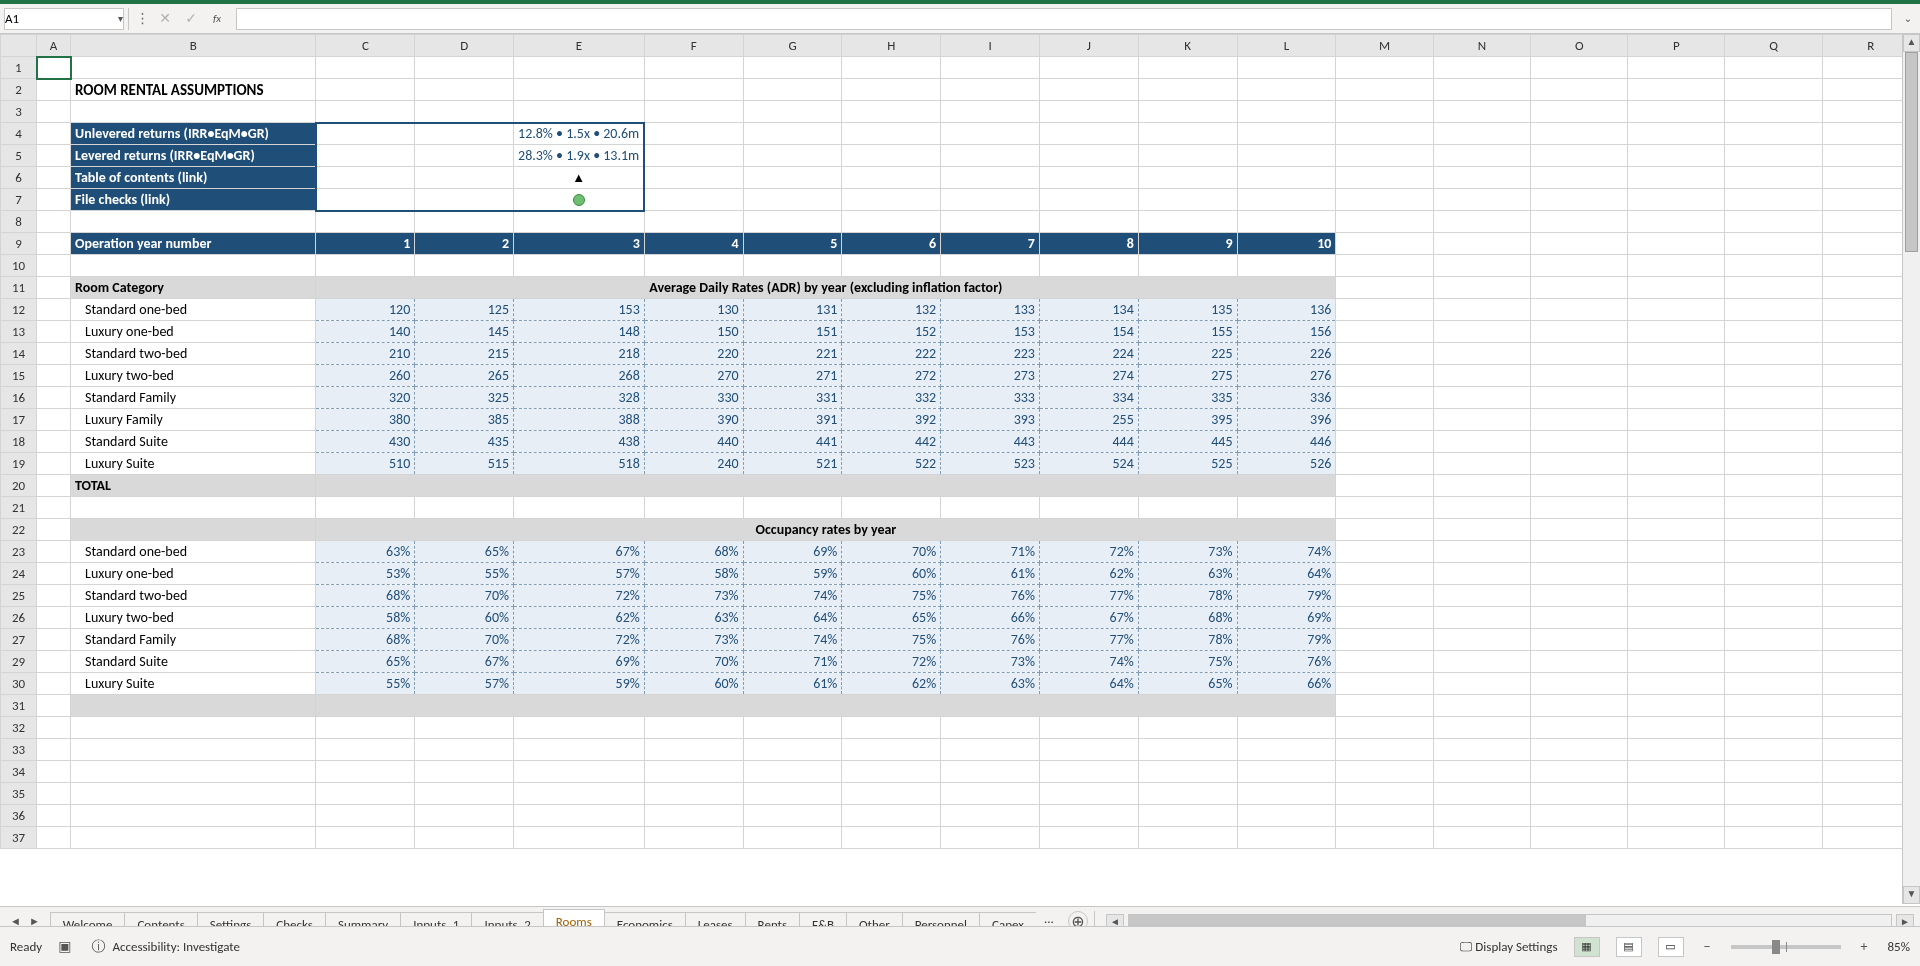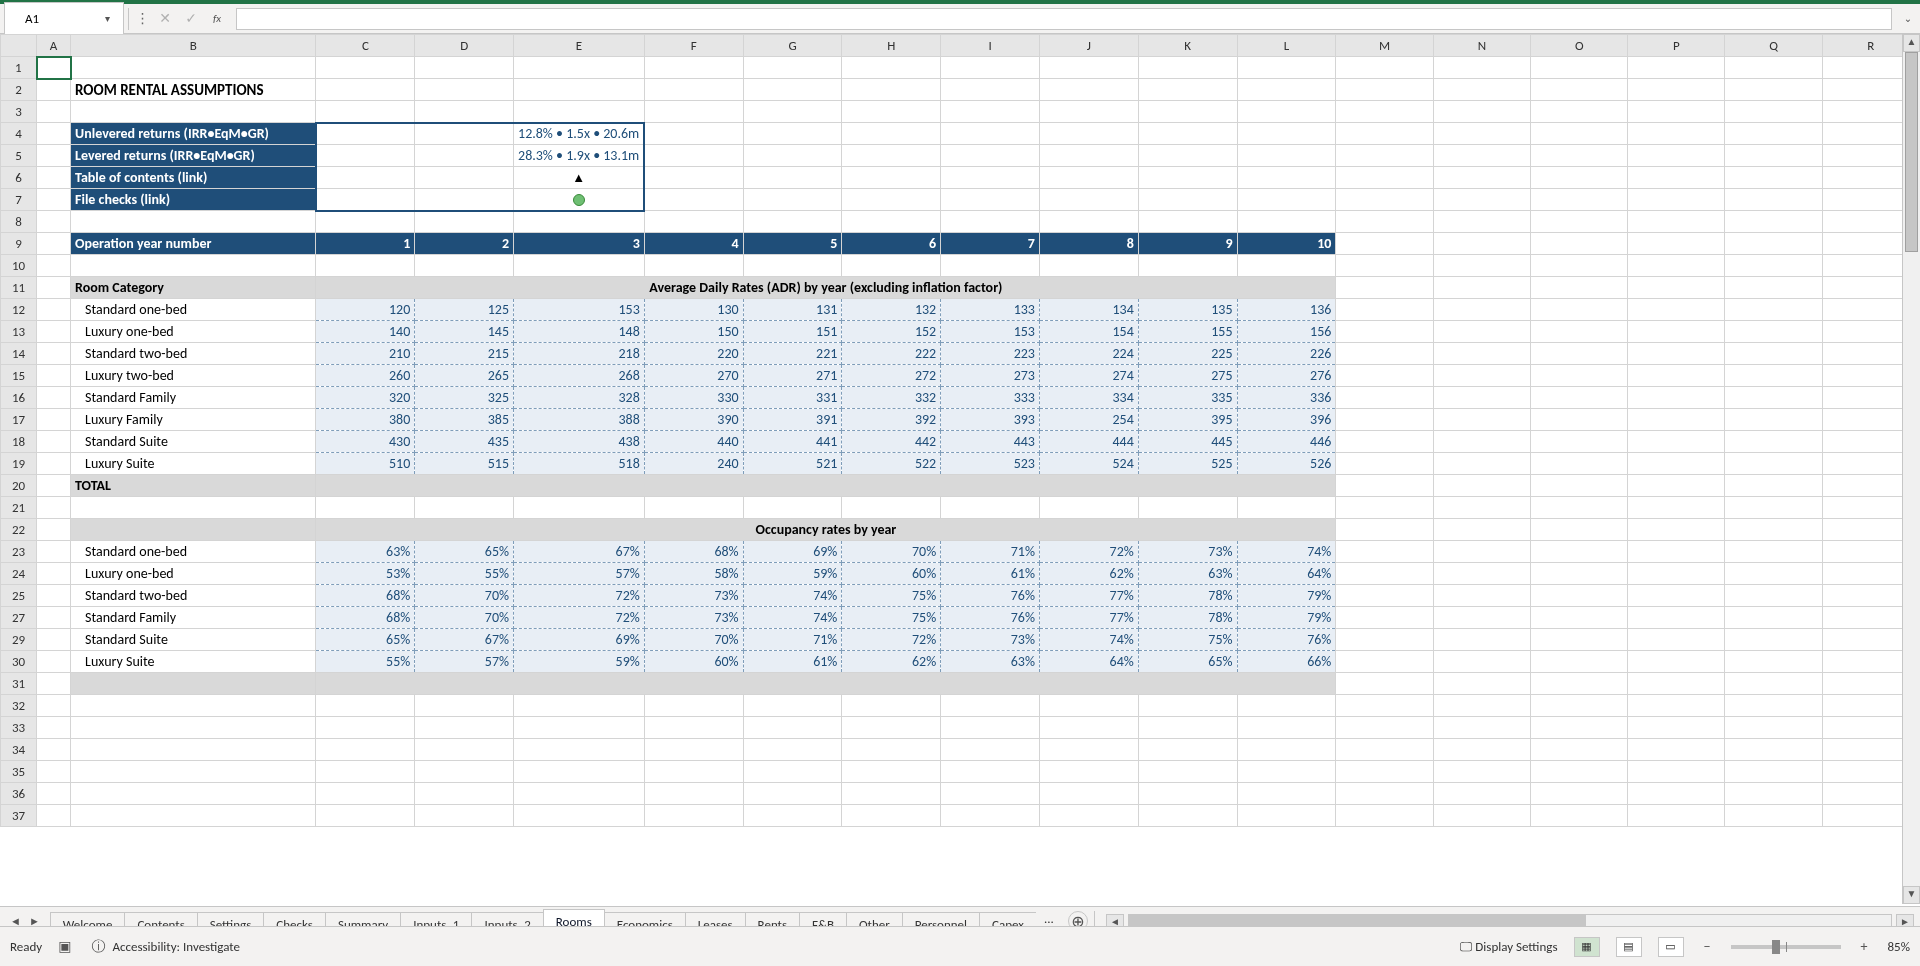--- a/index.html
+++ b/index.html
@@ -26,23 +26,23 @@
     border-bottom: 1px solid #c6c6c6;
     background: #f3f2f1;
     padding: 2px 4px;
     gap: 4px;
   }
   .name-box {
     display: flex;
     align-items: center;
     background: #fff;
     border: 1px solid #c6c6c6;
-    height: 33px;
+    height: 22px;
     width: 120px;
-    padding: 0 20px;
+    padding: 0 0;
     font-size: 13px;
   }
   .name-box input {
     border: none;
     outline: none;
     width: 80px;
     font-size: 13px;
     font-family: inherit;
   }
   .name-box .tri {
@@ -191,21 +191,21 @@
     padding: 4px 12px;
     border: 1px solid #c6c6c6;
     border-bottom: none;
     background: #f3f2f1;
     color: #333;
     margin-right: -1px;
     white-space: nowrap;
   }
   .tab.active {
     background: #fff;
-    color: #0f172a;
+    color: #a16207;
     font-weight: normal;
     border-bottom: 3px solid #217346;
   }
   .tab-more { padding: 4px 8px; color: #333; }
   .tab-add {
     display: flex; align-items: center; justify-content: center;
     width: 24px; color: #555; font-size: 16px;
     border: 1px solid #c6c6c6; border-radius: 50%;
     height: 20px; width: 20px; margin: 4px 6px;
   }
@@ -666,21 +666,21 @@
             <th class="row-hdr">17</th>
             <td></td>
             <td class="indent">Luxury Family</td>
             <td class="adr-cell">380</td>
             <td class="adr-cell">385</td>
             <td class="adr-cell">388</td>
             <td class="adr-cell">390</td>
             <td class="adr-cell">391</td>
             <td class="adr-cell">392</td>
             <td class="adr-cell">393</td>
-            <td class="adr-cell">254</td>
+            <td class="adr-cell">255</td>
             <td class="adr-cell">395</td>
             <td class="adr-cell">396</td>
             <td></td>
             <td></td>
             <td></td>
             <td></td>
             <td></td>
             <td></td>
           </tr>
           <tr>
@@ -819,20 +819,41 @@
             <td class="adr-cell">68%</td>
             <td class="adr-cell">70%</td>
             <td class="adr-cell">72%</td>
             <td class="adr-cell">73%</td>
             <td class="adr-cell">74%</td>
             <td class="adr-cell">75%</td>
             <td class="adr-cell">76%</td>
             <td class="adr-cell">77%</td>
             <td class="adr-cell">78%</td>
             <td class="adr-cell">79%</td>
+            <td></td>
+            <td></td>
+            <td></td>
+            <td></td>
+            <td></td>
+            <td></td>
+          </tr>
+          <tr>
+            <th class="row-hdr">26</th>
+            <td></td>
+            <td class="indent">Luxury two-bed</td>
+            <td class="adr-cell">58%</td>
+            <td class="adr-cell">60%</td>
+            <td class="adr-cell">62%</td>
+            <td class="adr-cell">63%</td>
+            <td class="adr-cell">64%</td>
+            <td class="adr-cell">65%</td>
+            <td class="adr-cell">66%</td>
+            <td class="adr-cell">67%</td>
+            <td class="adr-cell">68%</td>
+            <td class="adr-cell">69%</td>
             <td></td>
             <td></td>
             <td></td>
             <td></td>
             <td></td>
             <td></td>
           </tr>
           <tr>
             <th class="row-hdr">27</th>
             <td></td>

